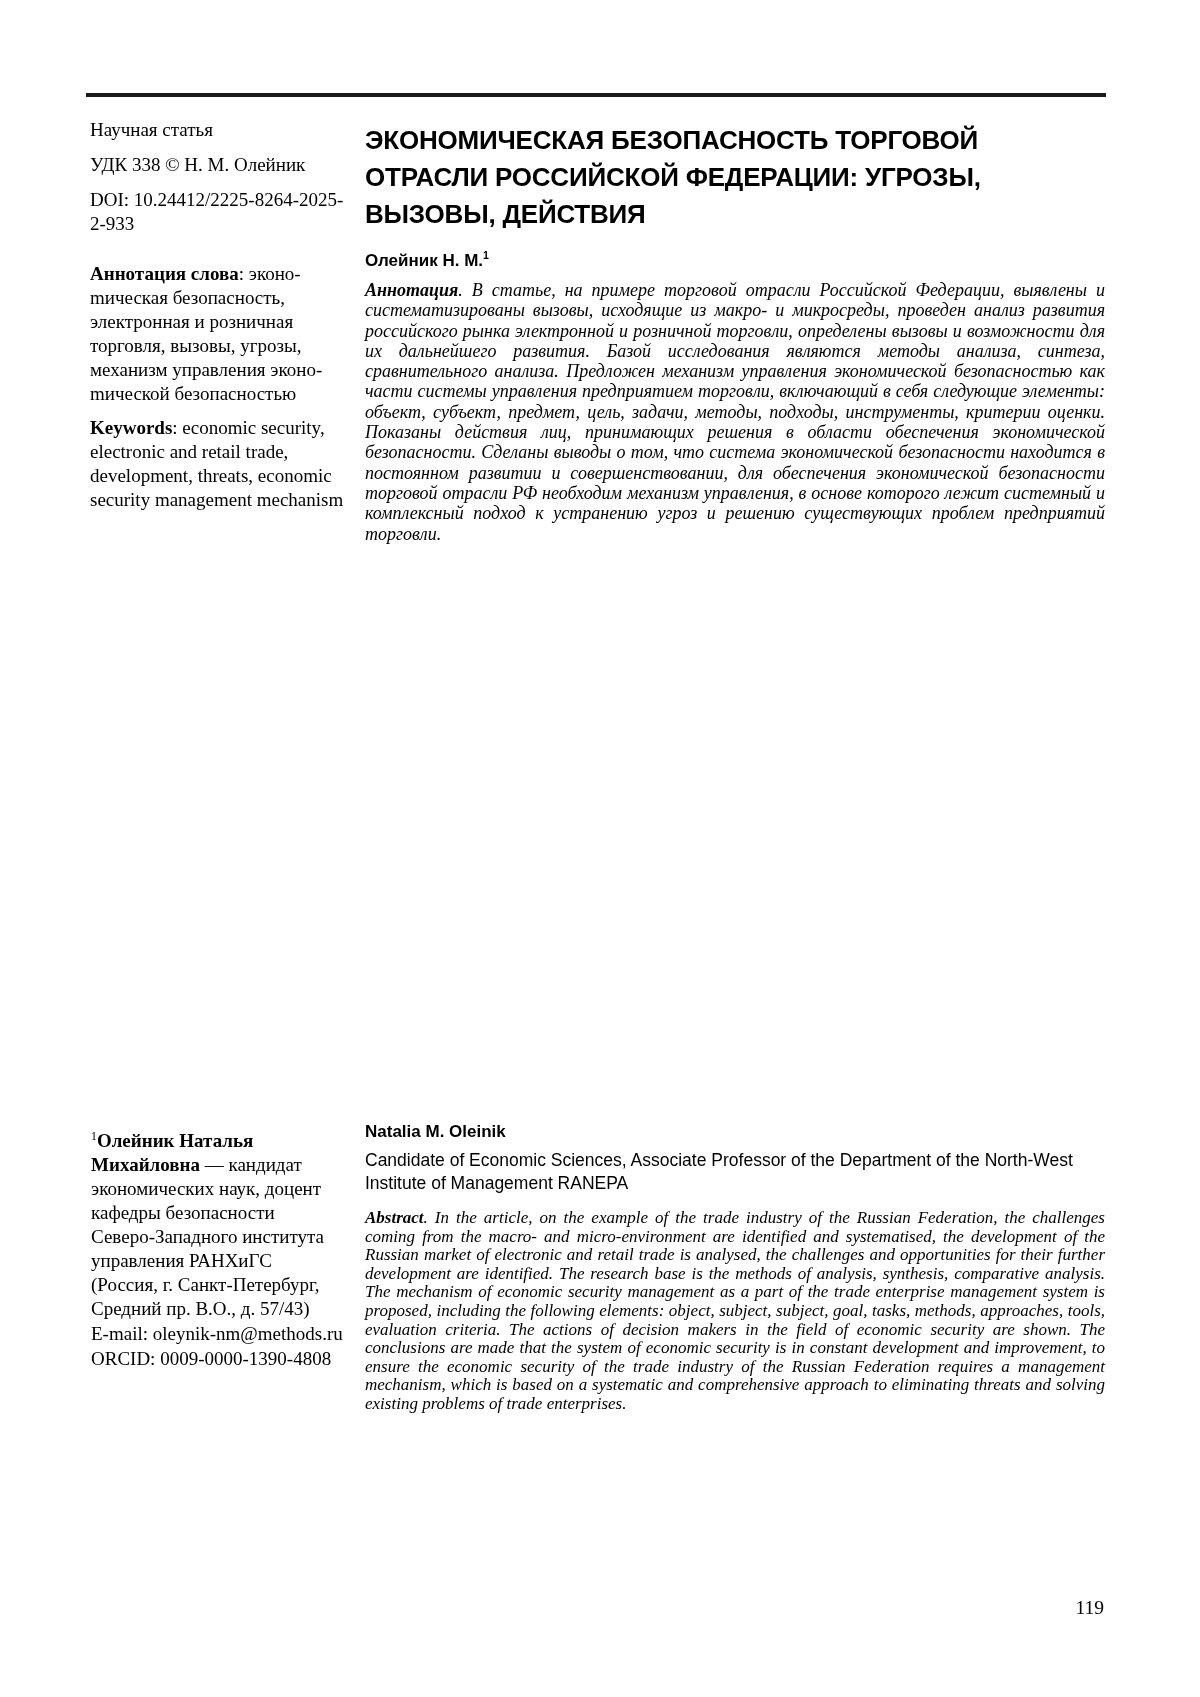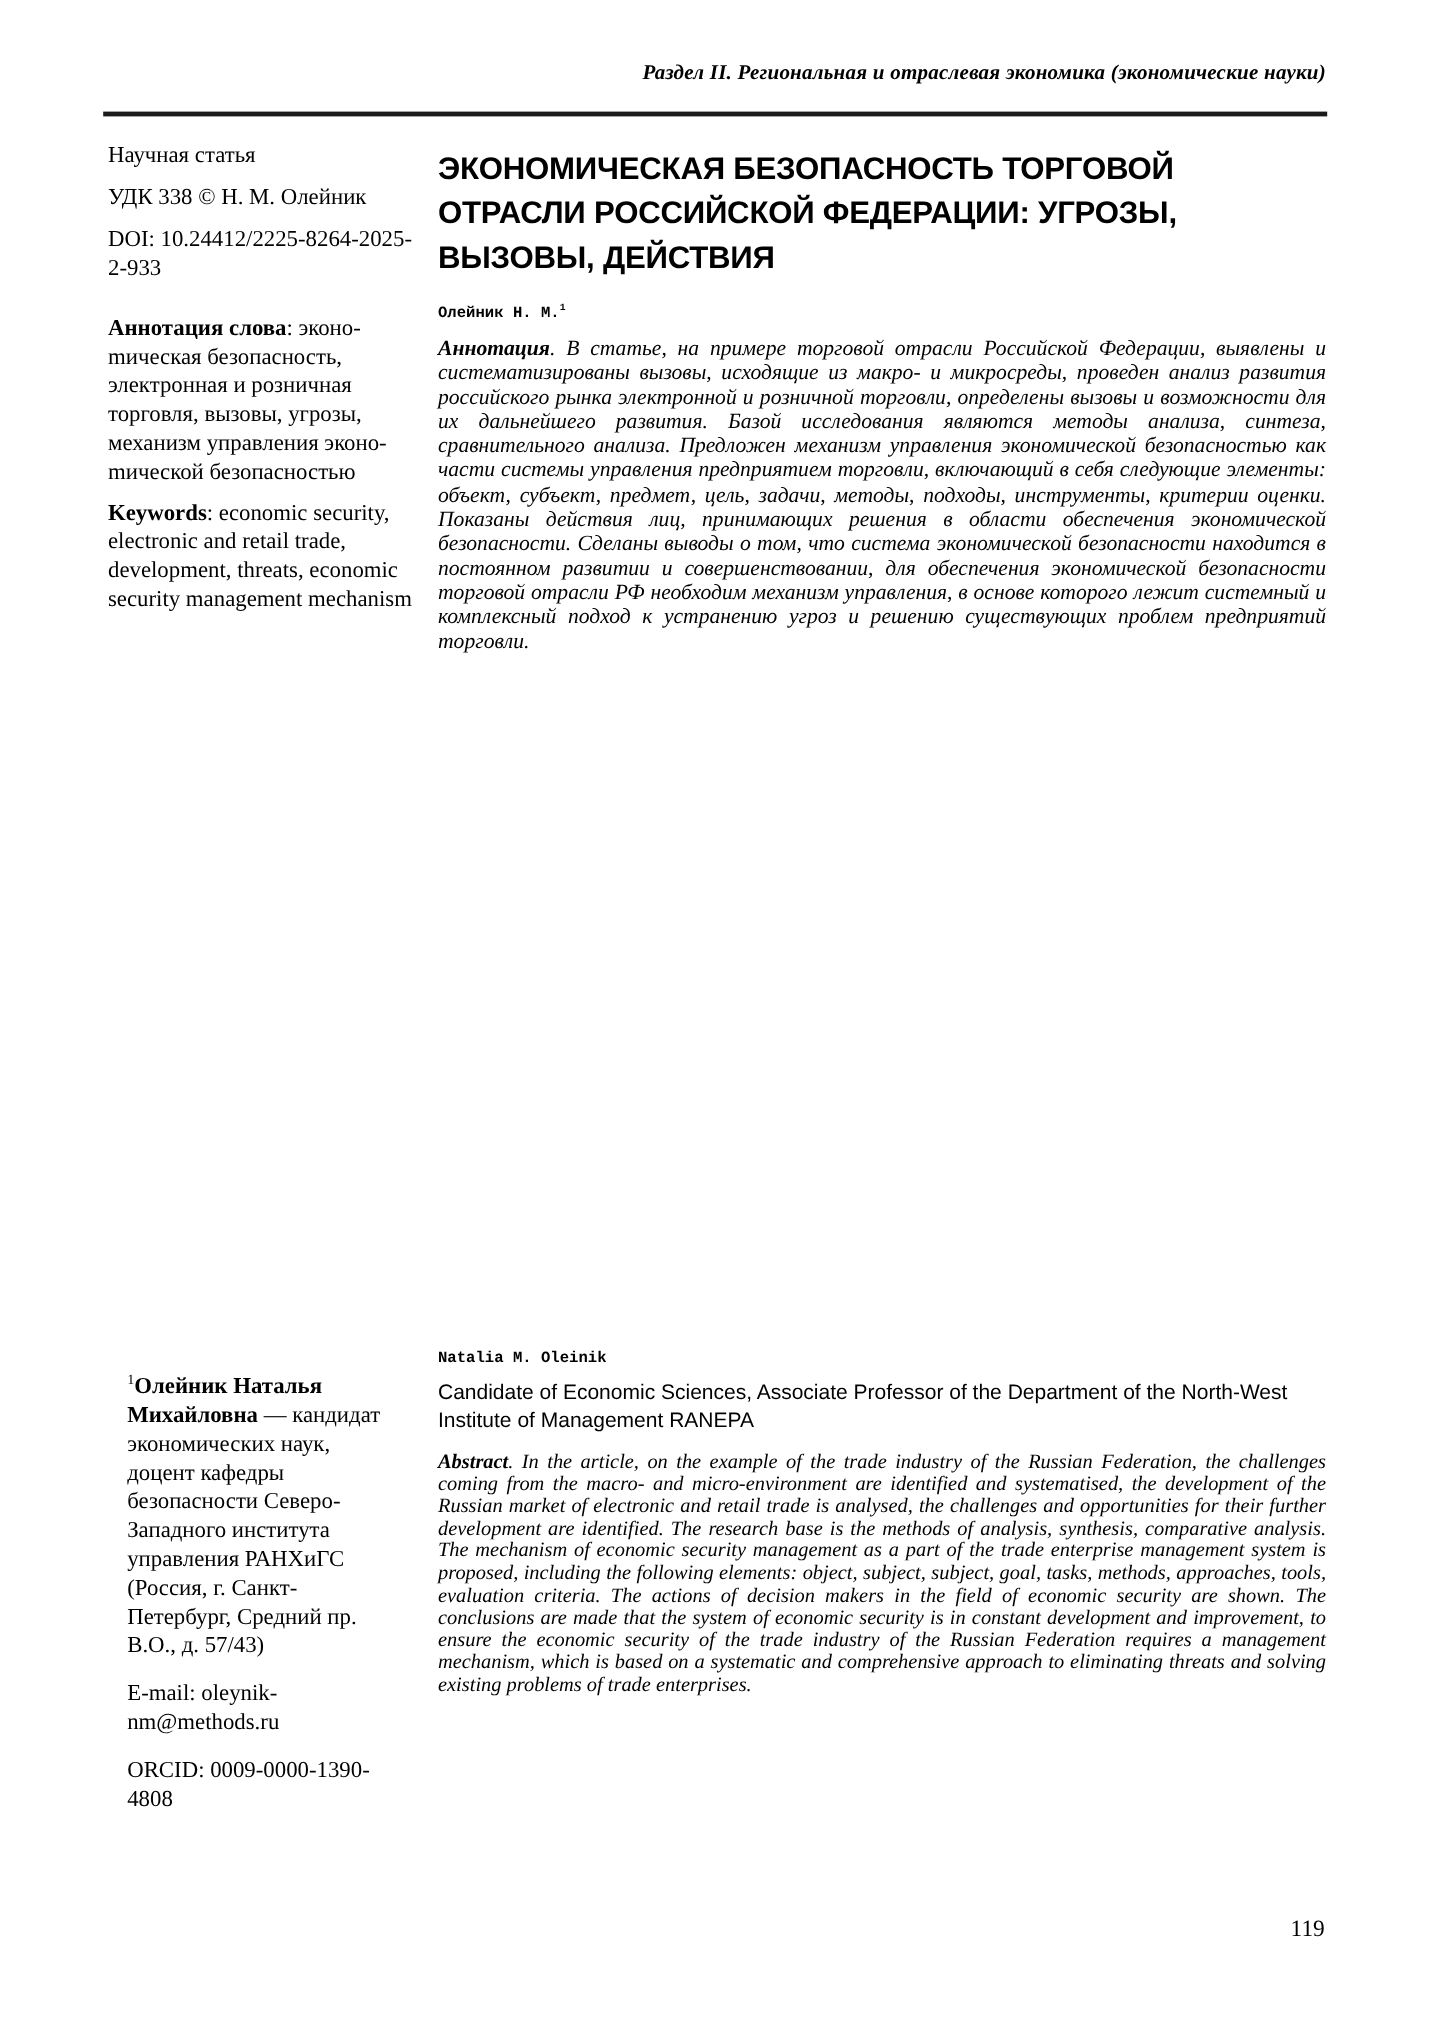--- a/index.html
+++ b/index.html
@@ -44,23 +44,23 @@
   .kw b{ font-weight:bold; }
 
   .ru-title, .en-title{
     font-family:"Liberation Sans", sans-serif;
     font-weight:bold;
     font-size:26px; line-height:37px;
     letter-spacing:-0.2px;
     margin:0 0 16px 0;
   }
   .author-ru, .author-en{
-    font-family:Liberation Mono, monospace;
+    font-family:Liberation Sans, sans-serif;
     font-weight:bold;
-    font-size:13px; line-height:23px;
+    font-size:17px; line-height:23px;
     margin:0 0 6px 0;
   }
   .affil-en{
     font-family:"Liberation Sans", sans-serif;
     font-size:17.5px; line-height:23px;
     margin:0 0 14px 0;
   }
   .abstract-ru{
     font-style:italic;
     font-size:18px; line-height:20.3px;
@@ -68,39 +68,38 @@
     margin:8px 0 0 0;
   }
   .abstract-en{
     font-style:italic;
     font-size:17px; line-height:18.6px;
     text-align:justify;
     margin:6px 0 0 0;
   }
   .abstract-ru b, .abstract-en b{ font-weight:bold; font-style:italic; }
 
-  .bio p{ margin:16px; overflow-wrap:break-word; }
+  .bio p{ margin:1px; overflow-wrap:break-word; }
   .bio b{ font-weight:bold; }
   sup{ font-size:.62em; line-height:0; }
 
   .received{
     position:absolute; left:90px; top:1536px; width:254px;
     font-size:19px; line-height:25px;
   }
   .page-number{
     position:absolute; right:96px; top:1597px;
     font-size:19.5px;
   }
 </style>
 </head>
 <body>
 
 <div class="page">
 
-  <div class="running-head">Раздел II. Региональная  и отраслевая экономика (экономические науки)</div>
   <div class="head-rule"></div>
 
   <div class="col-left top-left">
     <p class="meta-line">Научная статья</p>
     <p class="meta-line">УДК 338 © Н. М. Олейник</p>
     <p class="meta-doi">DOI: 10.24412/2225-8264-2025-2-933</p>
     <p class="kw"><b>Аннотация слова</b><span>: эконо­mическая безопасность, электронная и розничная торговля, вызовы, угрозы, механизм управления эконо­mической безопасностью</span></p>
     <p class="kw"><b>Keywords</b><span>: economic security, electronic and retail trade, development, threats, economic security management mechanism</span></p>
   </div>
 

